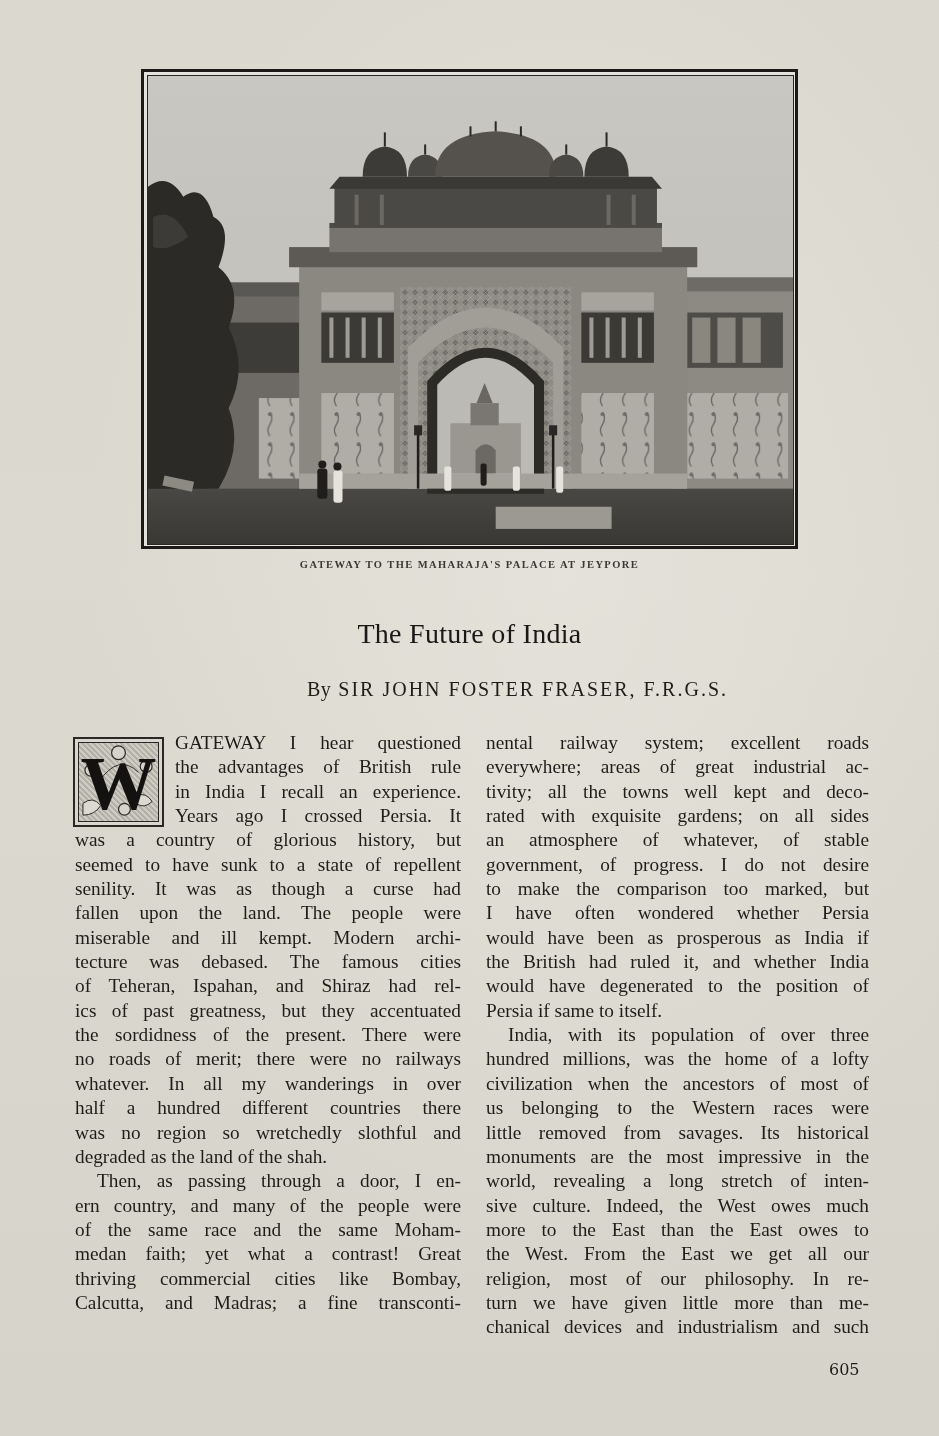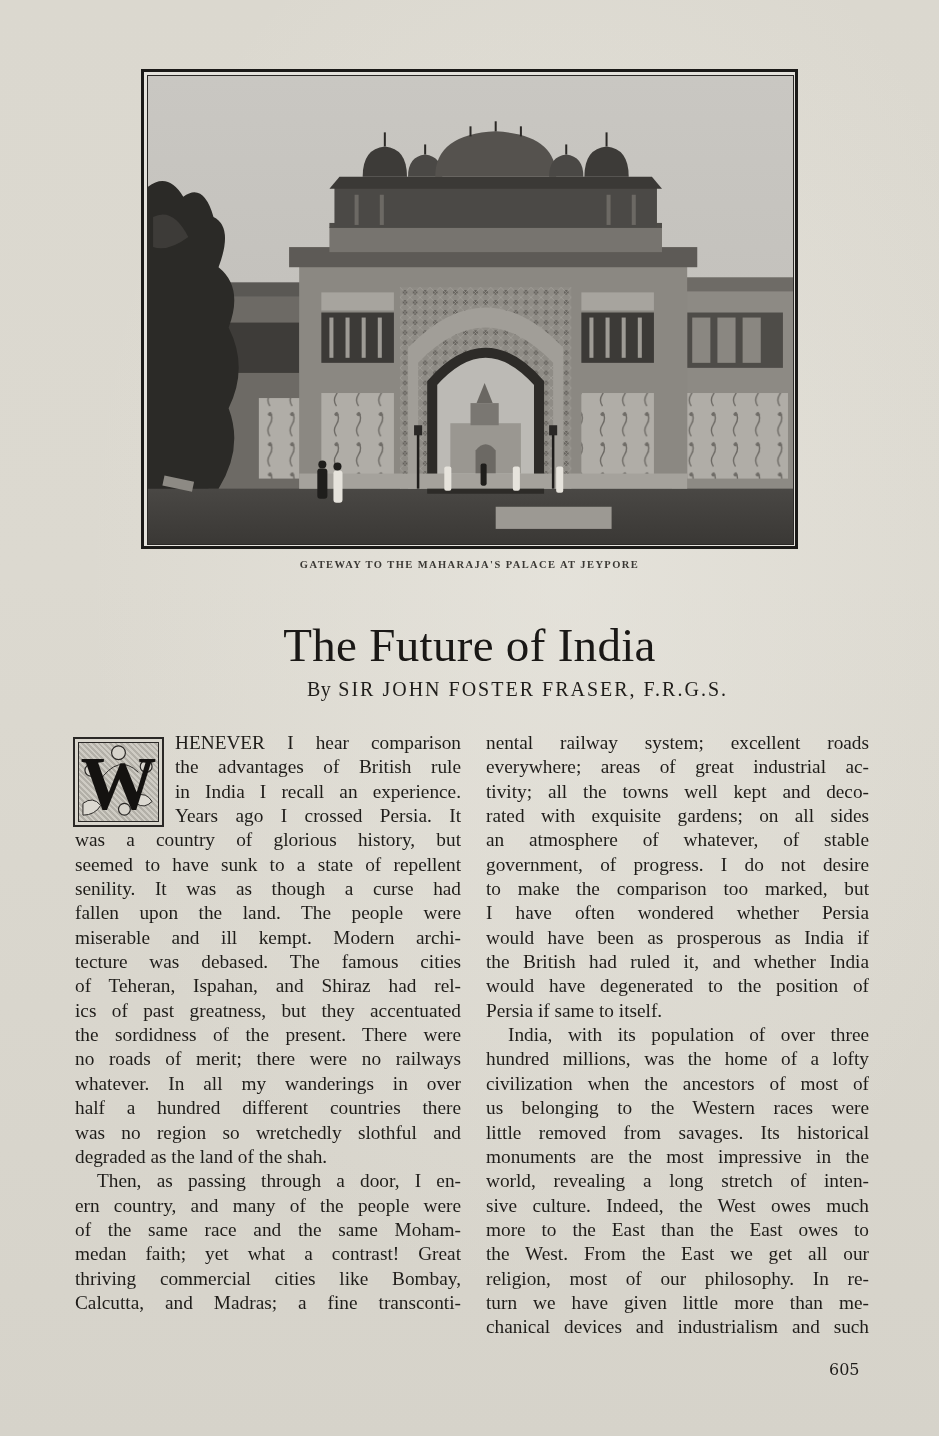--- a/index.html
+++ b/index.html
@@ -29,21 +29,21 @@
   }
   .photo svg { position: absolute; left: 0; top: 0; width: 100%; height: 100%; }
   .caption {
     position: absolute; left: 0; width: 939px; top: 559px; text-align: center;
     font-family: "Liberation Serif", serif; font-weight: bold;
     font-size: 10.5px; letter-spacing: 1.4px; color: #3a3834;
   }
   
   .title {
     position: absolute; left: 0; width: 939px; top: 618px; text-align: center;
-    font-size: 47px; font-weight: normal; color: #1a1816; letter-spacing: 0.3px;
+    font-size: 28px; font-weight: normal; color: #1a1816; letter-spacing: 0.3px;
   }
   .byline {
     position: absolute; left: 0; width: 939px; top: 678px; text-align: center;
     font-size: 20px; letter-spacing: 2px; color: #1f1d1a; margin-left: 48px;
   }
   .byline .by { letter-spacing: 0.5px; }
   
   .col {
     position: absolute; top: 731px; font-size: 19.3px; line-height: 24.35px;
     color: #1f1d1a;
@@ -237,21 +237,21 @@
           <circle cx="12" cy="28" r="6" fill="#d6d3cb" stroke="#2a2826" stroke-width="1.2"></circle>
           <circle cx="68" cy="24" r="6" fill="#d6d3cb" stroke="#2a2826" stroke-width="1.2"></circle>
           <circle cx="46" cy="68" r="6" fill="#d6d3cb" stroke="#2a2826" stroke-width="1.2"></circle>
           <path d="M4 62 q10 -8 18 2 q-6 10 -18 10 z" fill="#dcd9d1" stroke="#2a2826" stroke-width="1"></path>
           <path d="M58 54 q10 -4 16 6 q-8 8 -16 2 z" fill="#dcd9d1" stroke="#2a2826" stroke-width="1"></path>
           <path d="M20 40 q20 -30 40 -10" stroke="#2a2826" stroke-width="1" fill="none"></path>
         </svg>
         <div class="dropcap-letter">W</div>
       </div>
     </div>
-    <span class="line dc">HENEVER I hear comparison</span>
+    <span class="line dc">GATEWAY I hear questioned</span>
     <span class="line dc">the advantages of British rule</span>
     <span class="line dc">in India I recall an experience.</span>
     <span class="line dc">Years ago I crossed Persia.  It</span>
     <span class="line">was a country of glorious history, but</span>
     <span class="line">seemed to have sunk to a state of repellent</span>
     <span class="line">senility.  It was as though a curse had</span>
     <span class="line">fallen upon the land.  The people were</span>
     <span class="line">miserable and ill kempt.  Modern archi-</span>
     <span class="line">tecture was debased.  The famous cities</span>
     <span class="line">of Teheran, Ispahan, and Shiraz had rel-</span>

